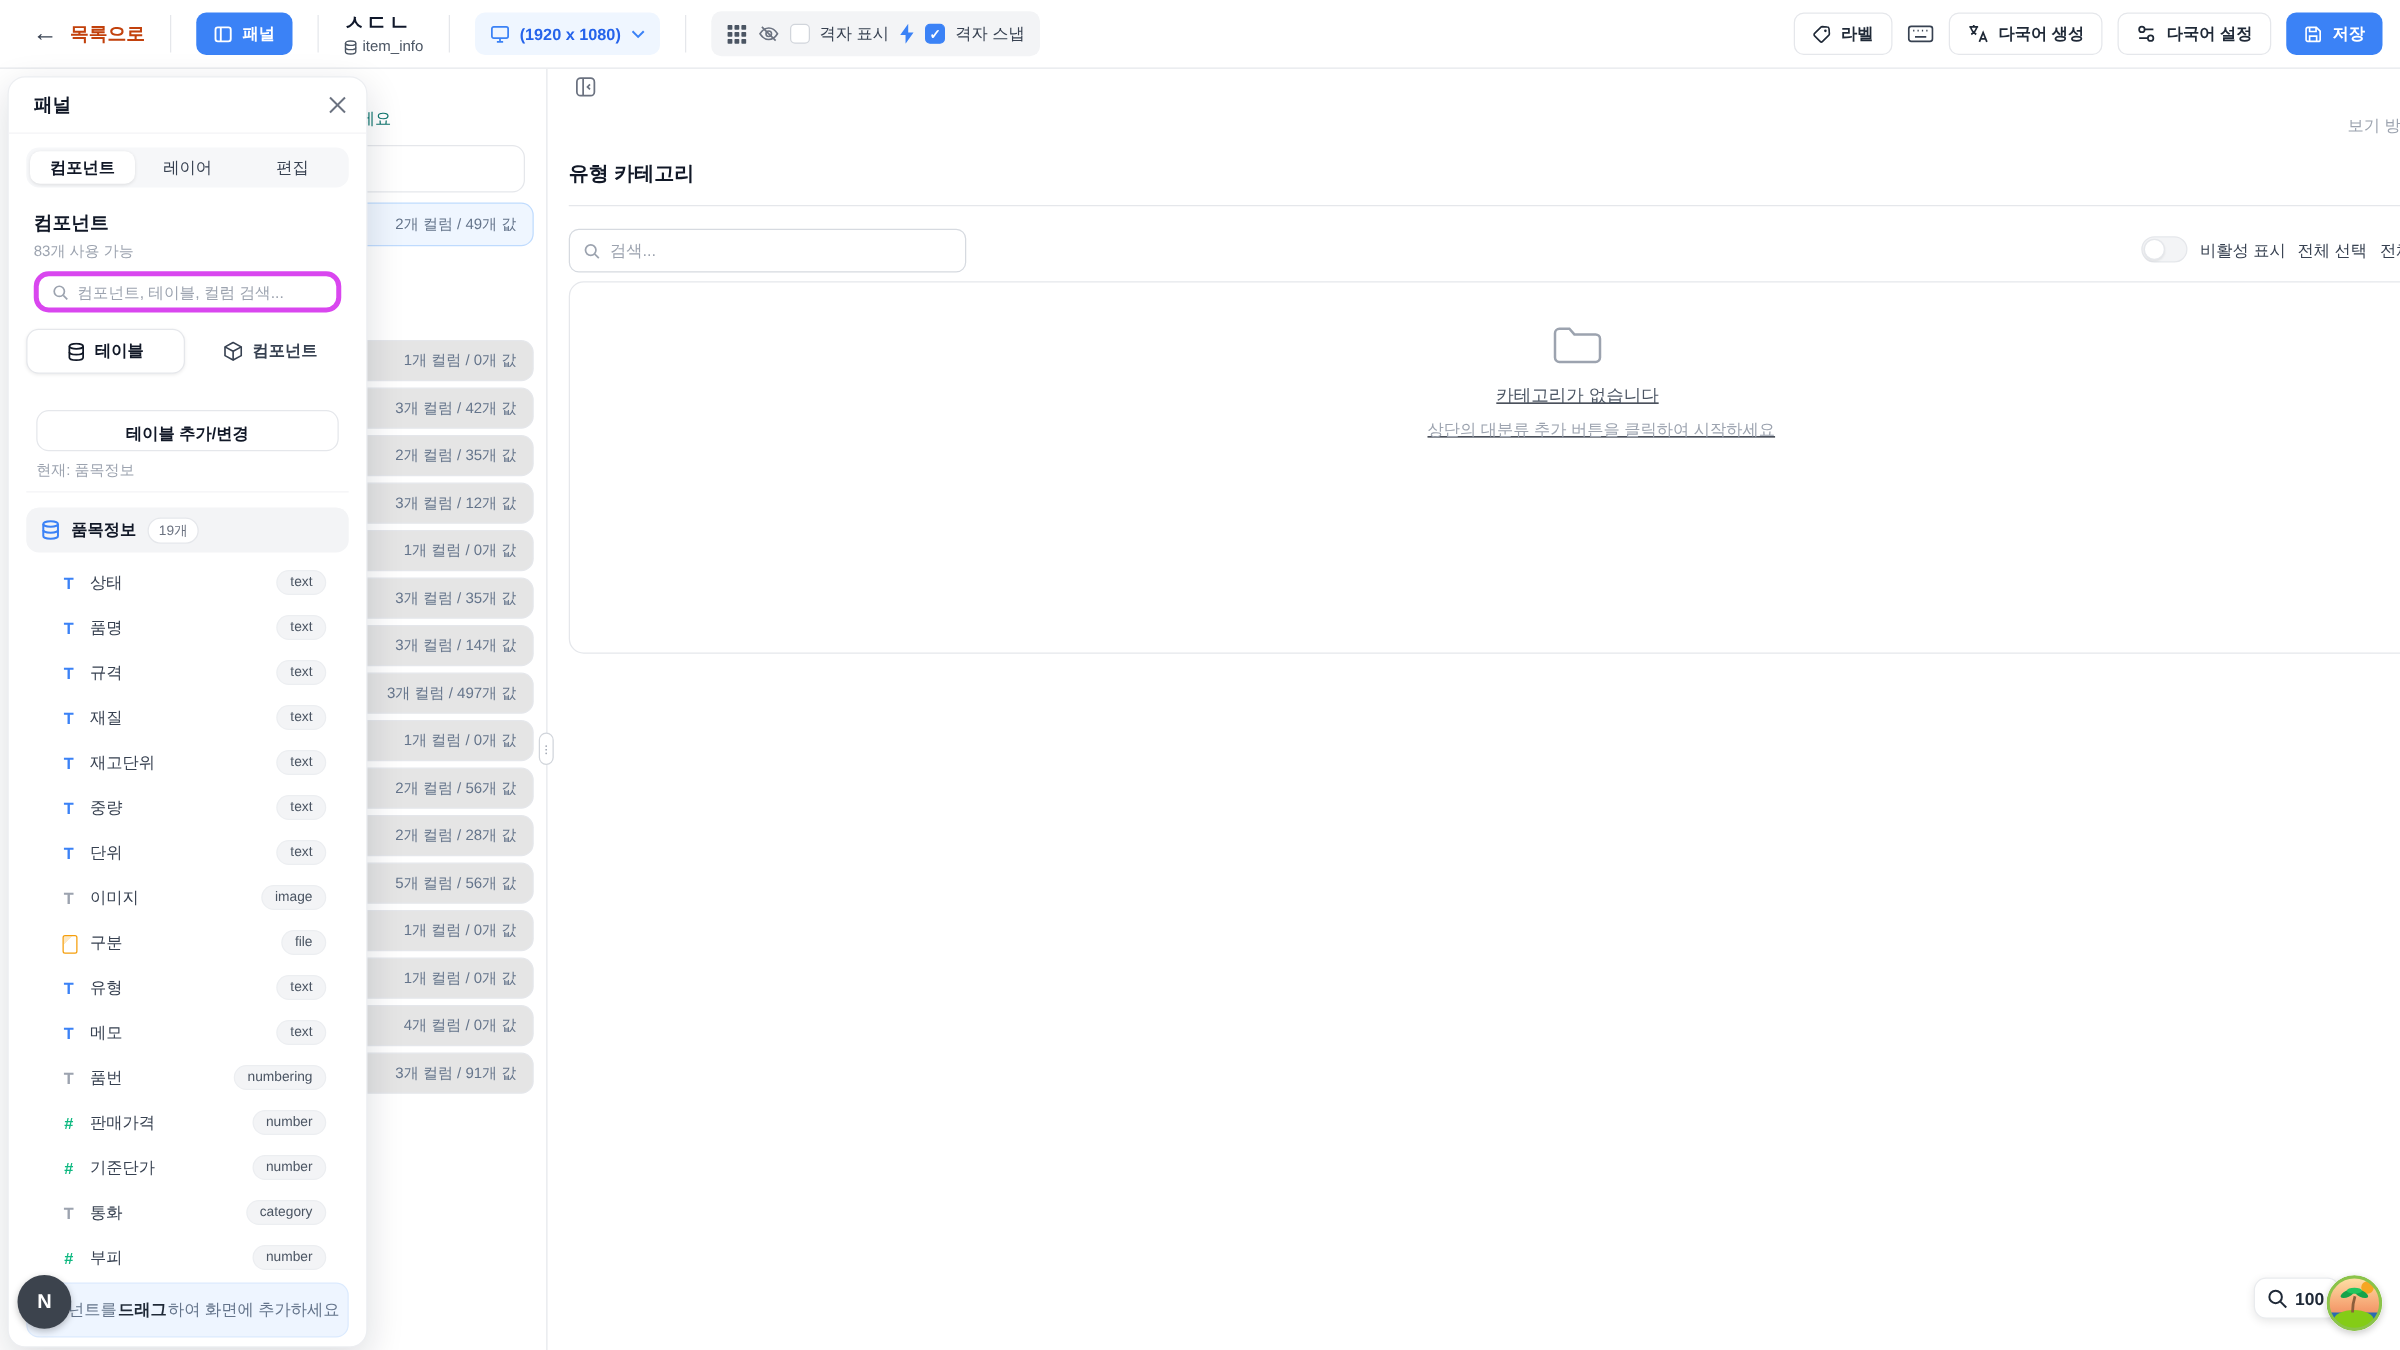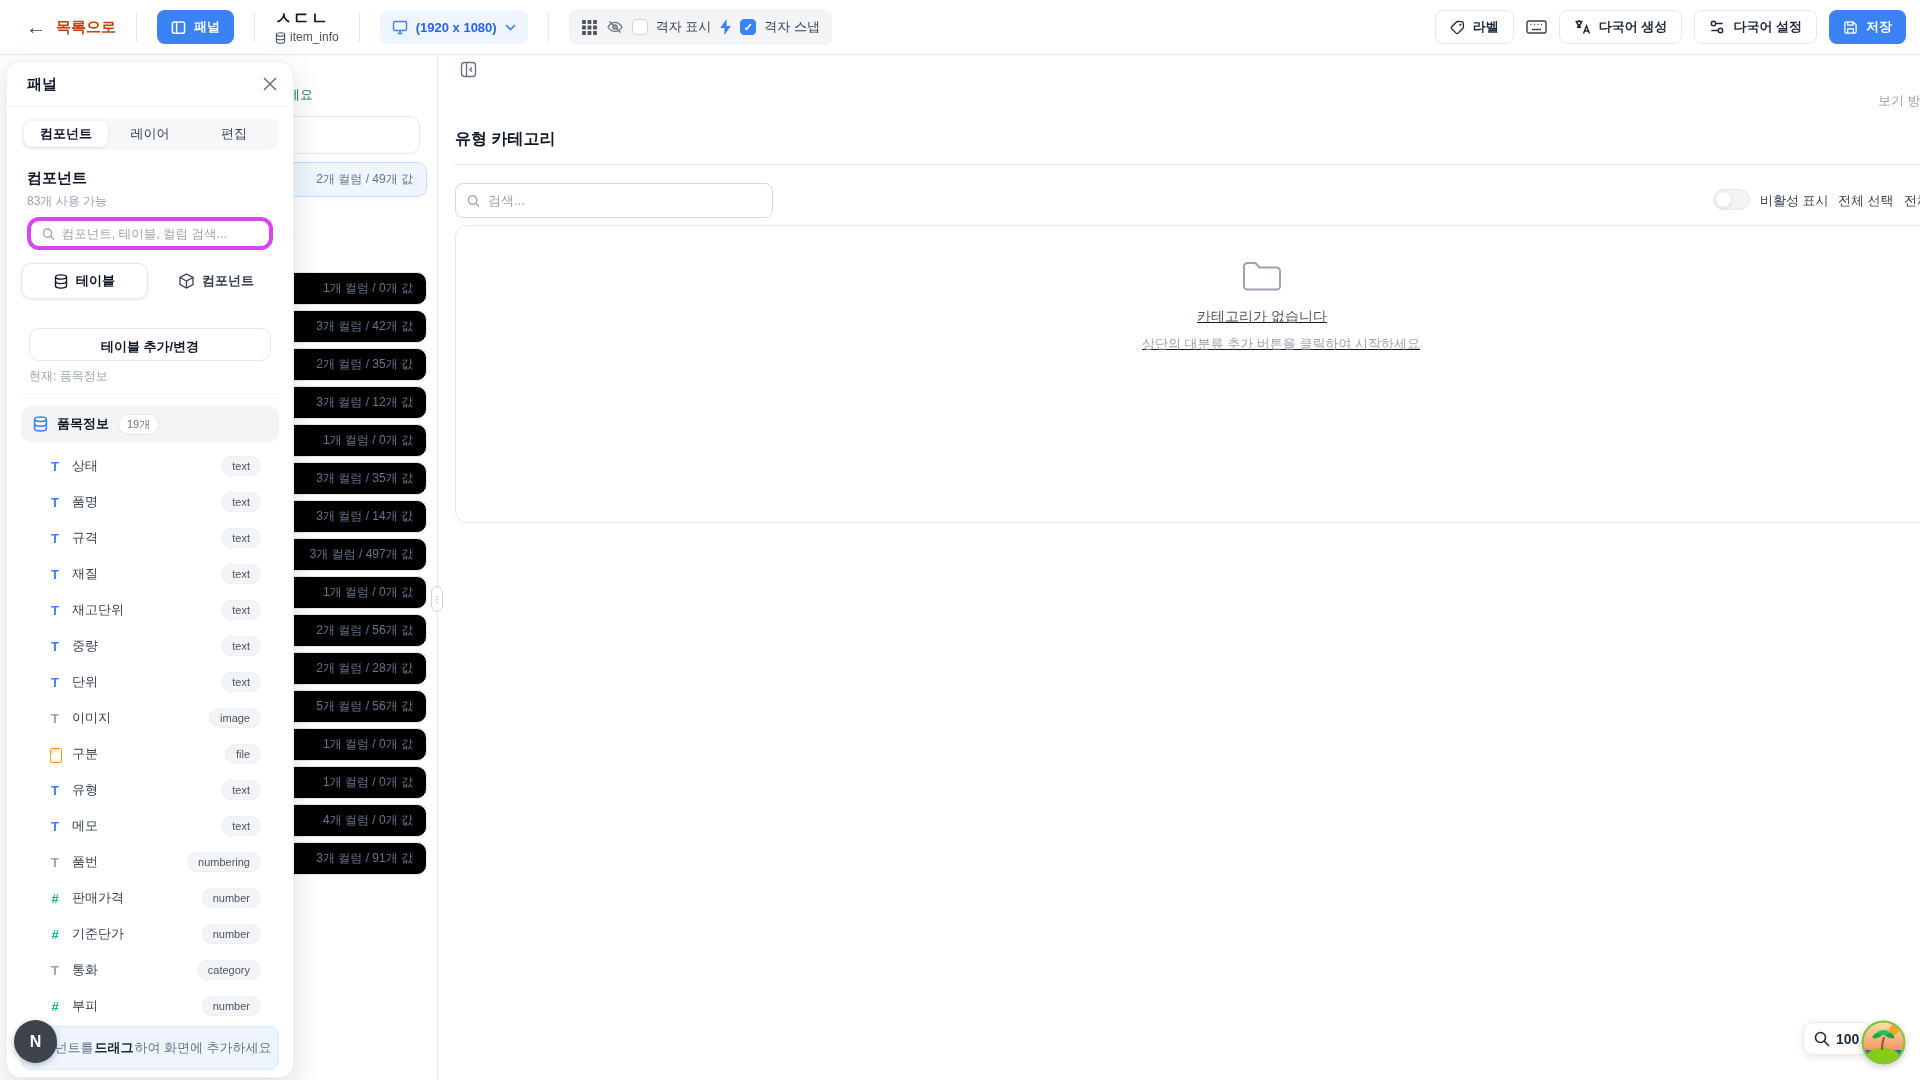--- a/index.html
+++ b/index.html
@@ -41,21 +41,21 @@
     border:1px solid #e5e7eb; border-radius:10px; }
   .strip-sel { position:absolute; left:-30px; top:107px; width:237px; height:35px; background:#eff6ff;
     border:1px solid #bfdbfe; border-radius:10px; display:flex; align-items:center; justify-content:flex-end;
     padding-right:13px; font-size:12px; color:#64748b; }
   .strip-group { position:absolute; left:-30px; top:147px; width:240px; height:64px; background:#fff;
     border:1px solid #e5e7eb; border-radius:10px; padding:4px; }
   .strip-sub { height:27px; border-radius:7px; display:flex; align-items:center; justify-content:flex-end;
     padding-right:10px; font-size:12px; color:#475569; }
   .strip-sub.hl { background:#dbeafe; margin-bottom:2px; }
   .strip-items { position:absolute; left:-30px; top:217px; width:237px; display:flex; flex-direction:column; gap:5px; }
-  .strip-item { height:33px; background:#000000; border:1px solid #e5e7eb; border-radius:10px; display:flex;
+  .strip-item { height:33px; background:#e5e5e5; border:1px solid #e5e7eb; border-radius:10px; display:flex;
     align-items:center; justify-content:flex-end; padding-right:13px; font-size:12px; color:#64748b; }
   .grip { position:absolute; left:431px; top:586px; width:12px; height:26px; background:#fff; border:1px solid #d1d5db;
     border-radius:6px; z-index:6; display:flex; align-items:center; justify-content:center; color:#9ca3af;
     font-size:10px; cursor:col-resize; }
 
   
   .canvas { position:absolute; left:438px; top:55px; width:1482px; height:1025px; background:#fff; z-index:1; }
   .collapse-ic { position:absolute; left:22px; top:6px; cursor:pointer; }
   .view-mode { position:absolute; left:1440px; top:37px; width:42px; overflow:hidden; white-space:nowrap;
     font-size:13px; color:#9ca3af; }

